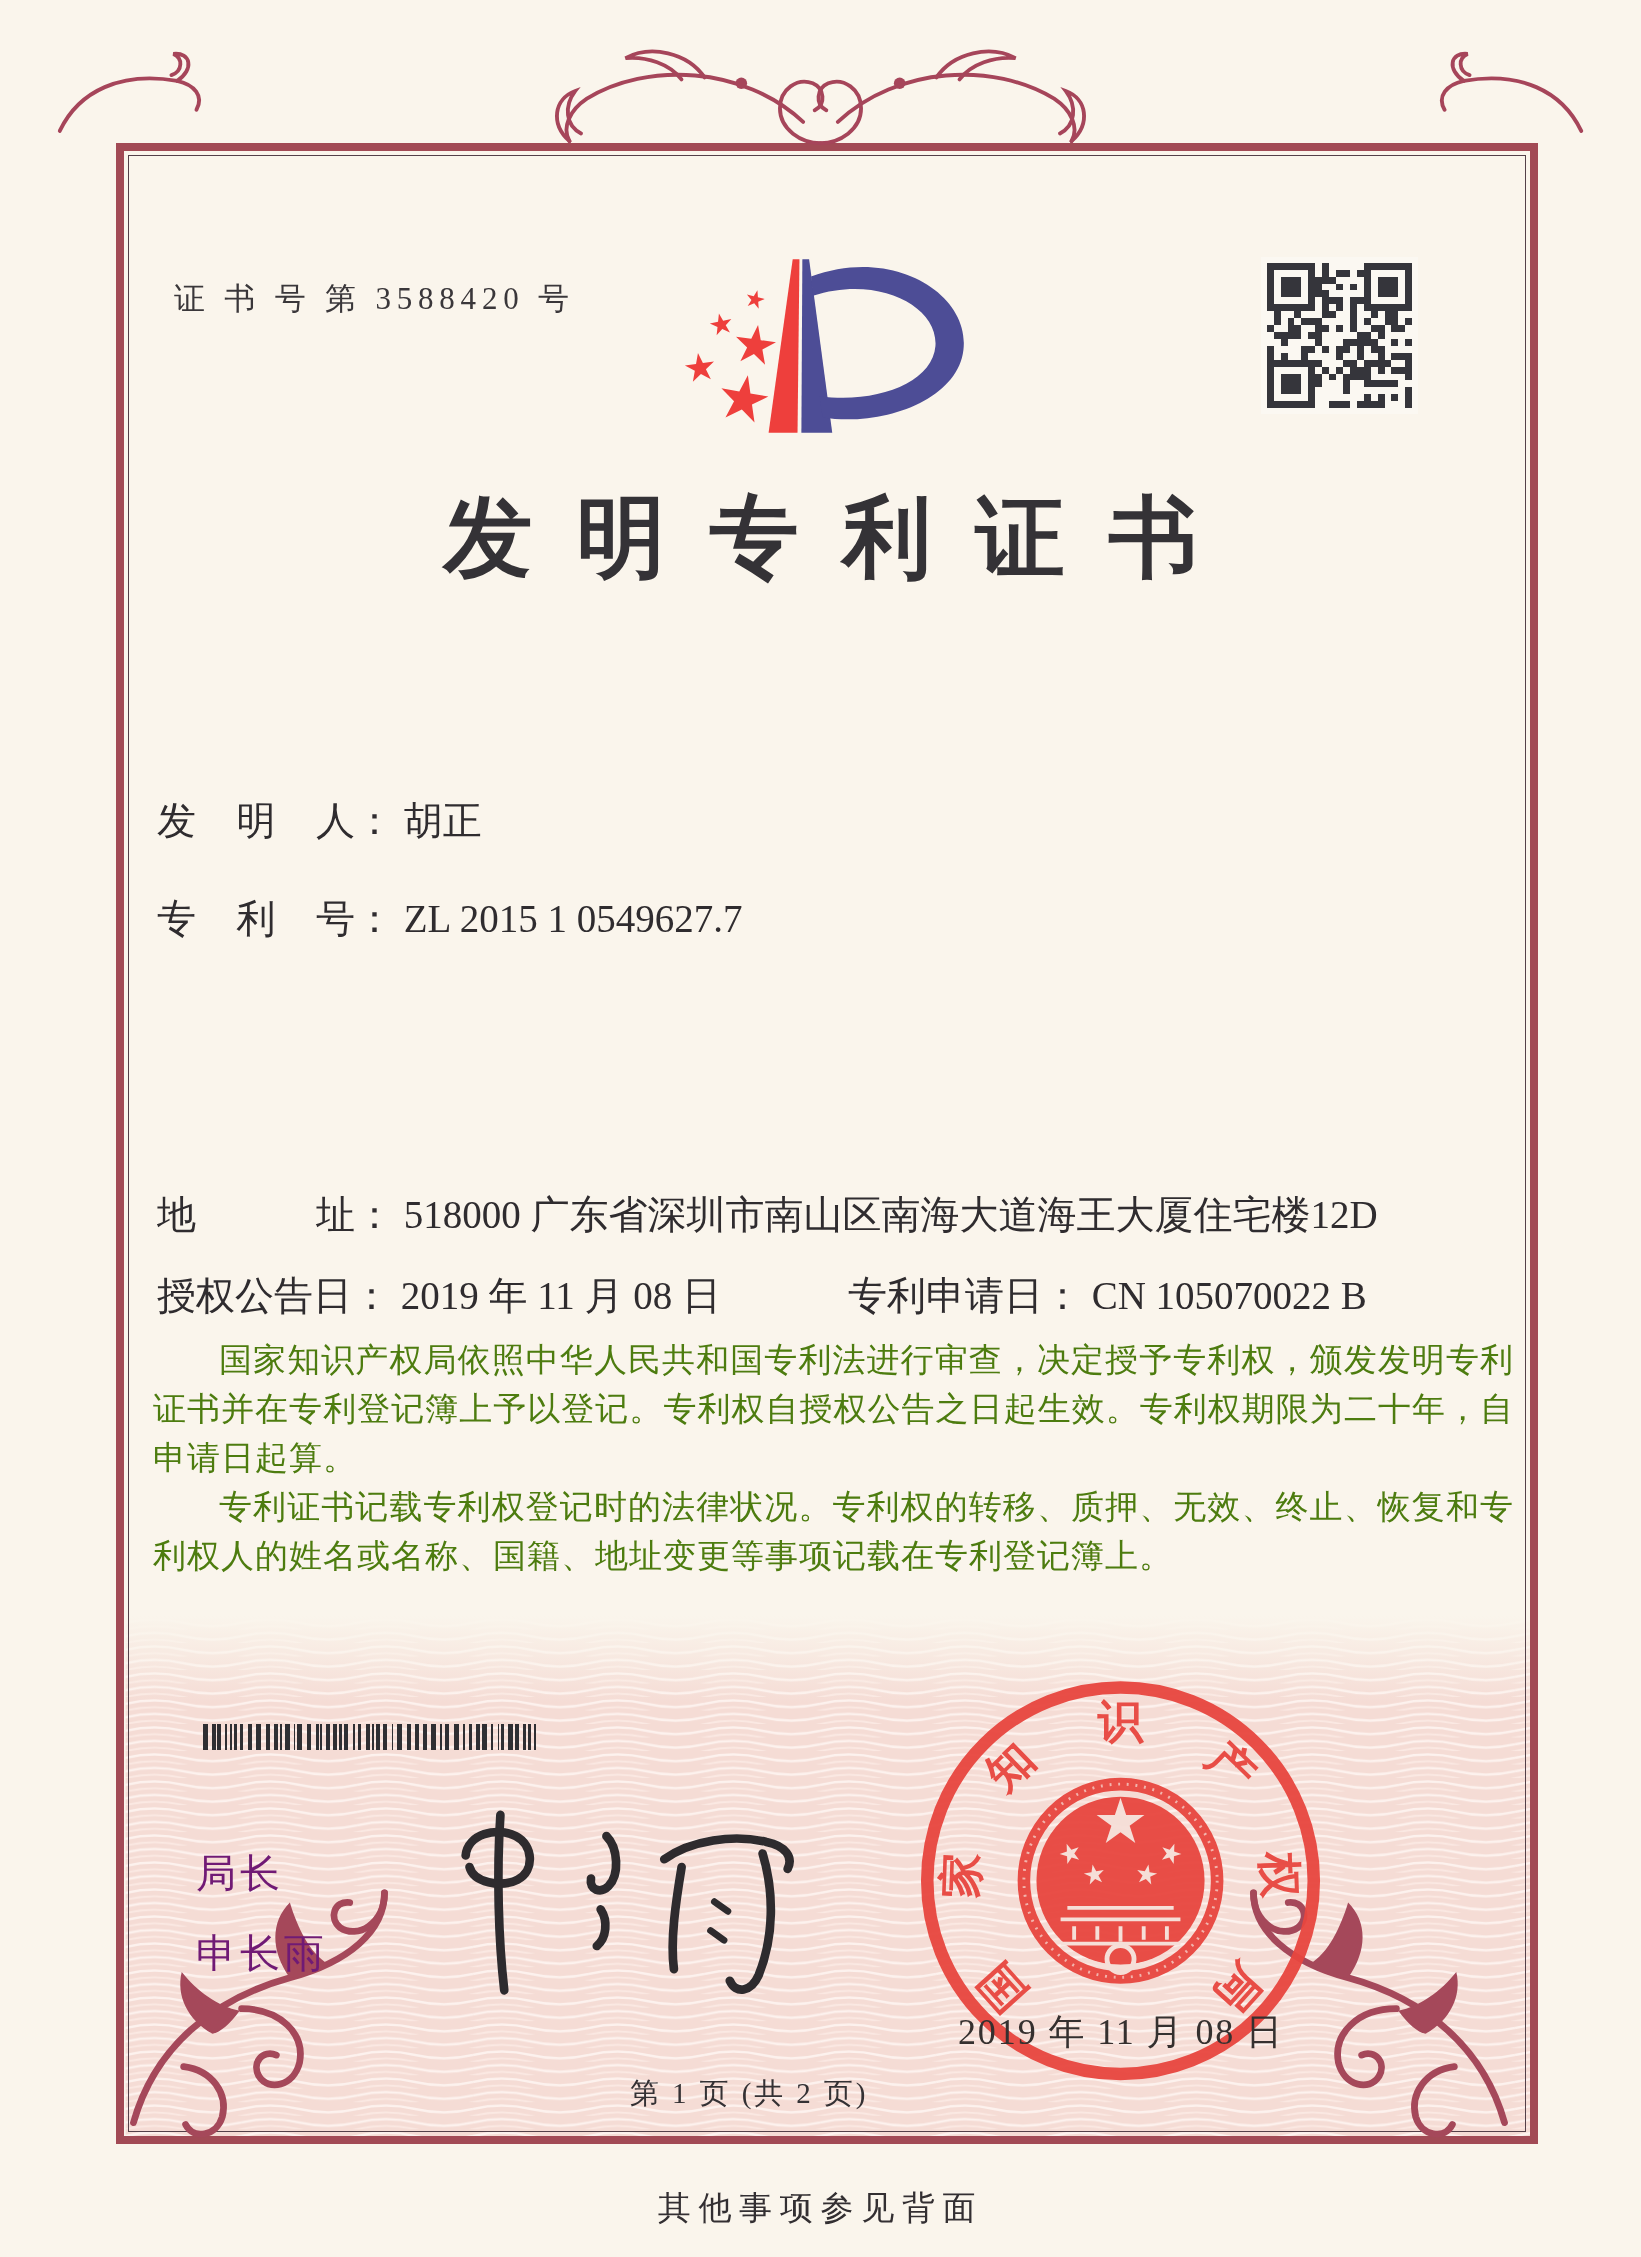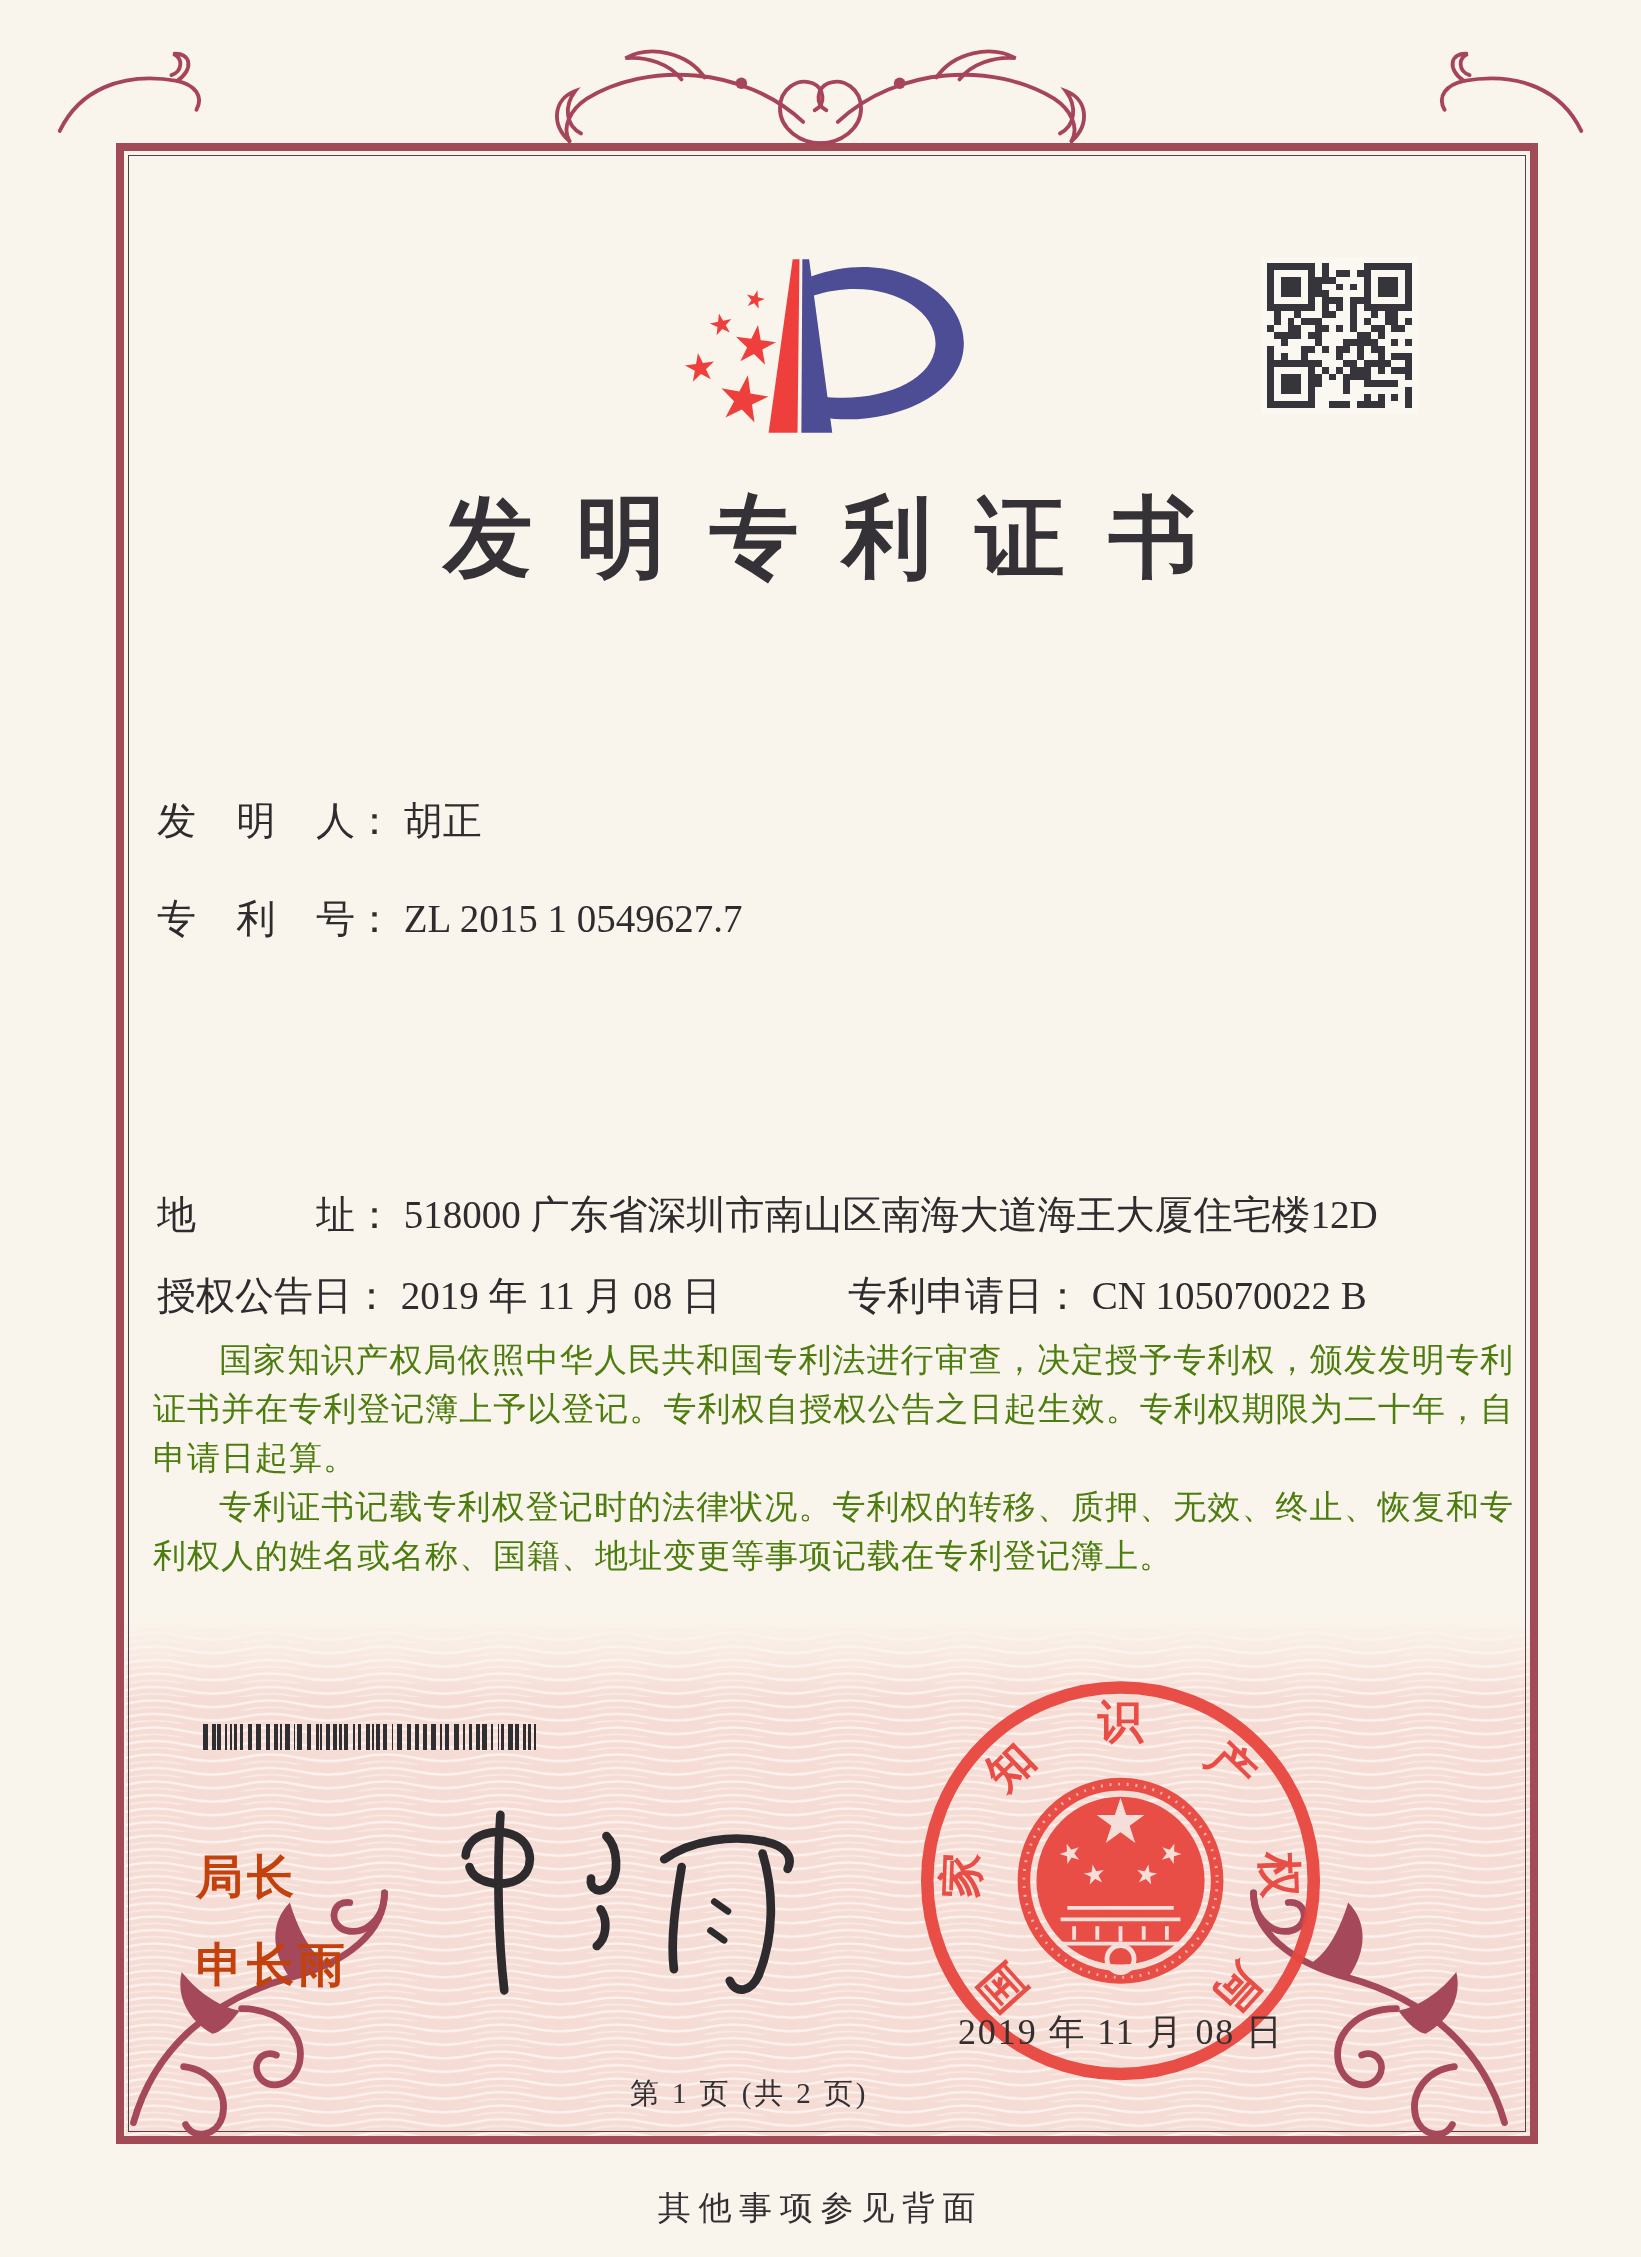--- a/index.html
+++ b/index.html
@@ -29,21 +29,21 @@
   .fvalue{margin-left:9.7px;}
   .grant-group2{margin-left:127px;}
   
   .body-text{position:absolute;left:153px;top:1336px;width:1361px;}
   .body-text p{margin:0;font-size:33px;line-height:49px;text-indent:2em;
                text-align:justify;letter-spacing:1px;color:#4d7c0f;}
   
   .barcode{position:absolute;left:203px;top:1724px;width:342px;height:26px;display:flex;align-items:stretch;}
   .barcode i{display:block;height:100%;}
   .officer{position:absolute;left:196px;top:1846px;font-family:"Liberation Sans","DejaVu Sans",sans-serif;
-           font-size:47px;color:#c2410c;font-weight:bold;}
+           font-size:40px;color:#701a75;}
   .officer div{margin-bottom:25px;letter-spacing:3.9px;}
   .signature{position:absolute;left:415px;top:1786px;}
   .seal{position:absolute;left:906px;top:1673px;opacity:.95;}
   .seal-date{position:absolute;left:906px;top:2008px;width:430px;text-align:center;
              font-size:36px;letter-spacing:1.9px;color:#35302f;z-index:6;}
   .page-no{position:absolute;left:630px;top:2074px;font-size:29px;letter-spacing:2.9px;color:#343134;}
   .back-note{position:absolute;left:0;top:2186px;width:100%;text-align:center;
              font-size:33px;letter-spacing:7.7px;color:#332f32;}
   .orn{position:absolute;}
 </style>
@@ -98,20 +98,21 @@
     <use href="#corner-curl"></use>
   </svg>
   <svg class="orn" style="left:1433px;top:42px" width="154" height="97" viewBox="0 0 160 100">
     <use href="#corner-curl" transform="translate(160,0) scale(-1,1)"></use>
   </svg>
   <svg class="orn" style="left:118px;top:1856px" width="1402" height="290" viewBox="0 0 1452 300">
     <use href="#flourish" transform="translate(8,8)"></use>
     <use href="#flourish" transform="translate(1444,8) scale(-1,1)"></use>
   </svg>
 
+  <div class="cert-no">证 书 号 第 3588420 号</div>
 
   <svg class="logo" width="319" height="217" viewBox="0 0 330 225">
     <g fill="#ee3f3c">
       <use href="#star" transform="translate(92,64) scale(1.0) rotate(14)"></use>
       <use href="#star" transform="translate(57,90) scale(1.2) rotate(-12)"></use>
       <use href="#star" transform="translate(92,112) scale(2.2) rotate(8)"></use>
       <use href="#star" transform="translate(35,135) scale(1.6) rotate(-8)"></use>
       <use href="#star" transform="translate(80,168) scale(2.6) rotate(10)"></use>
     </g>
     <g>

